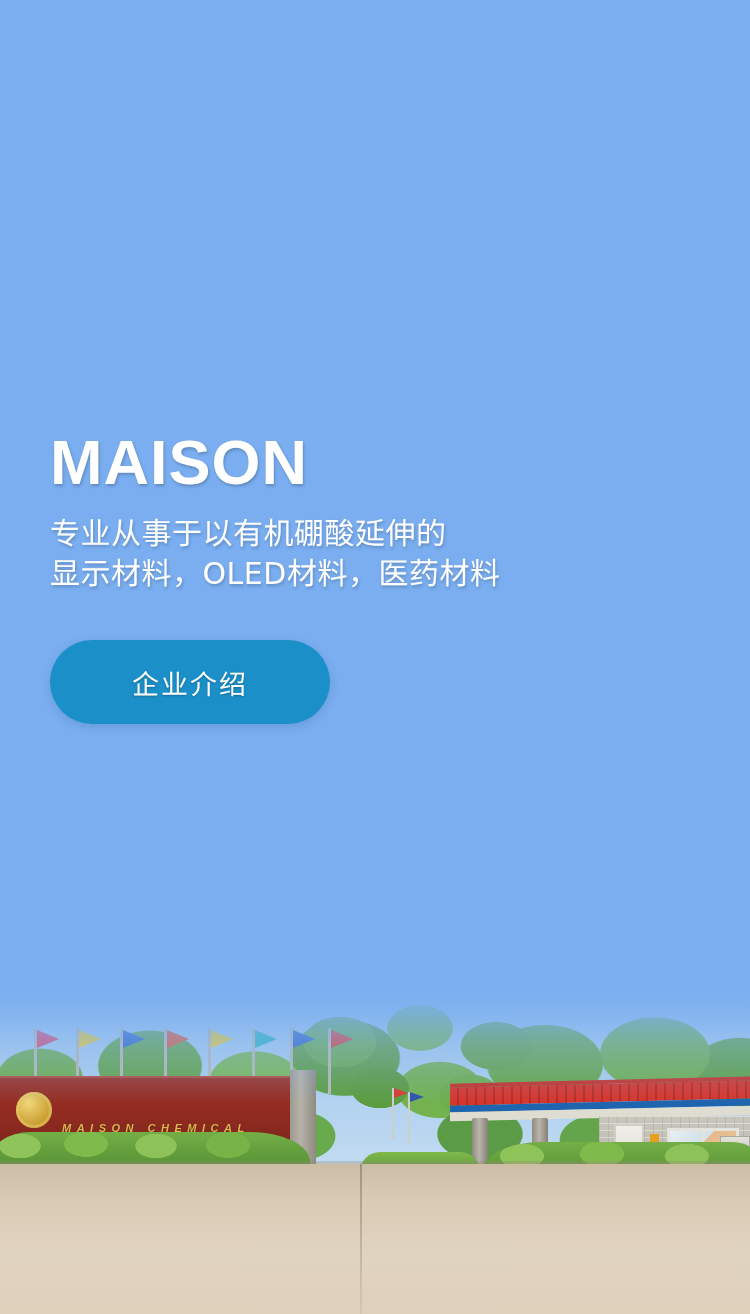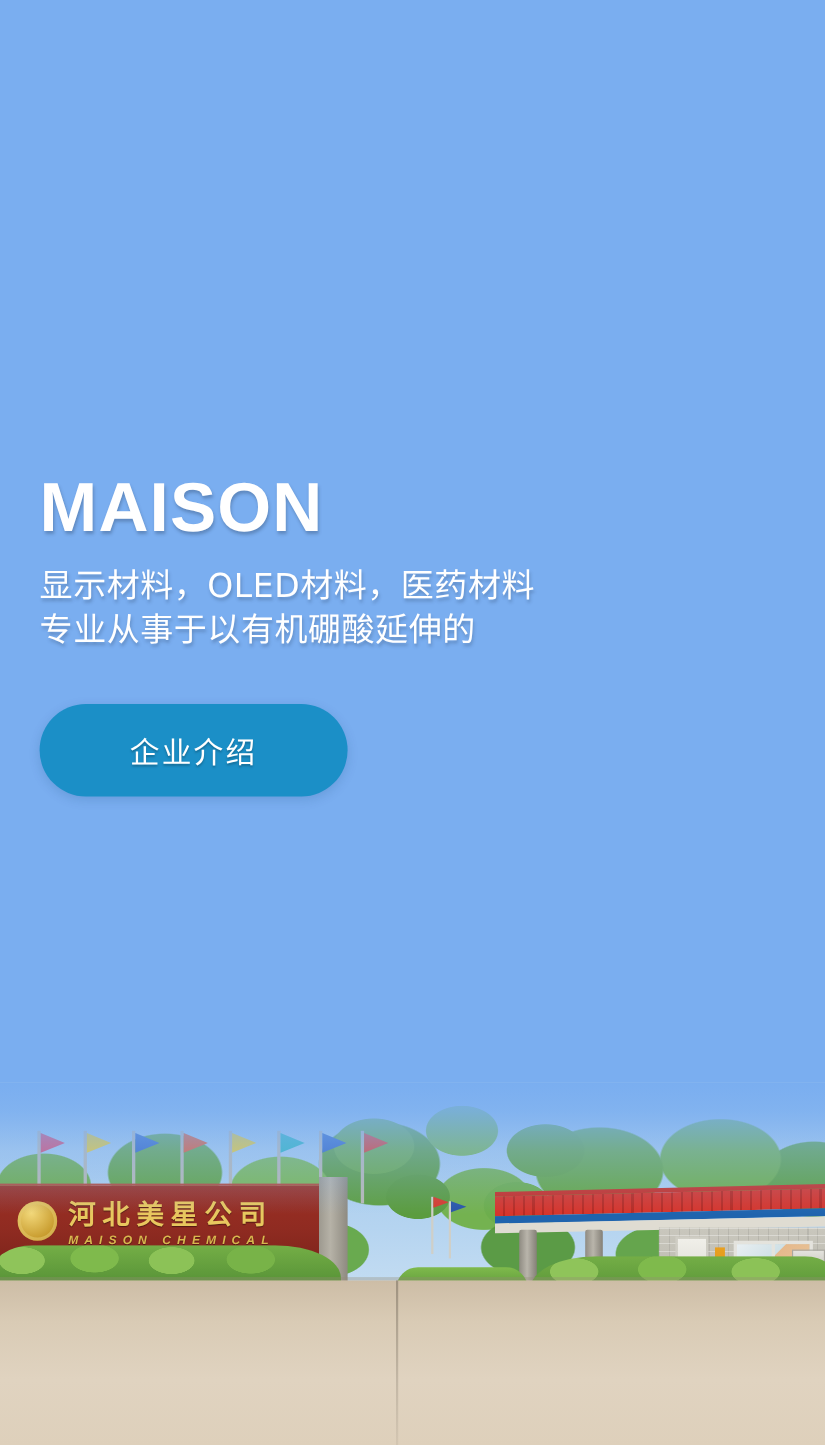--- a/index.html
+++ b/index.html
@@ -242,21 +242,21 @@
   }
 
   
   .ph-fade {
     position:absolute; left:0; right:0; top:0; height:120px;
     background:linear-gradient(to bottom,#7aaef0 0%,rgba(122,174,240,.82) 22%,rgba(134,180,240,.42) 52%,rgba(150,190,240,0) 100%);
   }
 
   
   .content {
-    position:absolute; left:36px; top:430px; width:660px;
+    position:absolute; left:50px; top:430px; width:660px;
   }
   .brand {
     font-size:63px; line-height:1.02; font-weight:700;
     letter-spacing:1px; color:#ffffff;
     text-shadow:1px 2px 3px rgba(40,60,90,.33);
   }
   .tagline {
     margin-top:20px;
     font-size:30px; line-height:40px; font-weight:500;
     color:#ffffff; letter-spacing:.5px;
@@ -298,21 +298,20 @@
       <div class="flag" style="left:92px;  color:#2f63c4;"></div>
       <div class="flag" style="left:136px; color:#e8562a;"></div>
       <div class="flag" style="left:180px; color:#f0cf2e;"></div>
       <div class="flag" style="left:224px; color:#2bb6bf;"></div>
       <div class="flag" style="left:262px; color:#2f63c4;"></div>
       <div class="flag" style="left:300px; color:#e03a2a;"></div>
     </div>
 
     <div class="ph-wall">
       <div class="ph-wall-logo"></div>
-      <div class="ph-wall-cn">河北美星公司</div>
       <div class="ph-wall-en">MAISON CHEMICAL</div>
     </div>
     <div class="ph-pier"></div>
 
     <div class="ph-house">
       <div class="ph-roof"></div>
       <div class="ph-roof-band"></div>
       <div class="ph-soffit"></div>
       <div class="ph-wallface"></div>
       <div class="ph-door"></div>
@@ -339,20 +338,20 @@
     <div class="ph-ground-seam"></div>
     <div class="ph-ground"></div>
 
     <div class="ph-fade"></div>
   </div>
 
   <div class="content">
     <div class="brand">MAISON</div>
 
     <div class="tagline">
+      <div>专业从事于以有机硼酸延伸的</div>
       <div>显示材料，OLED材料，医药材料</div>
-      <div>专业从事于以有机硼酸延伸的</div>
     </div>
 
     <button class="cta">企业介绍</button>
   </div>
 
 </div>
 
 </body></html>

